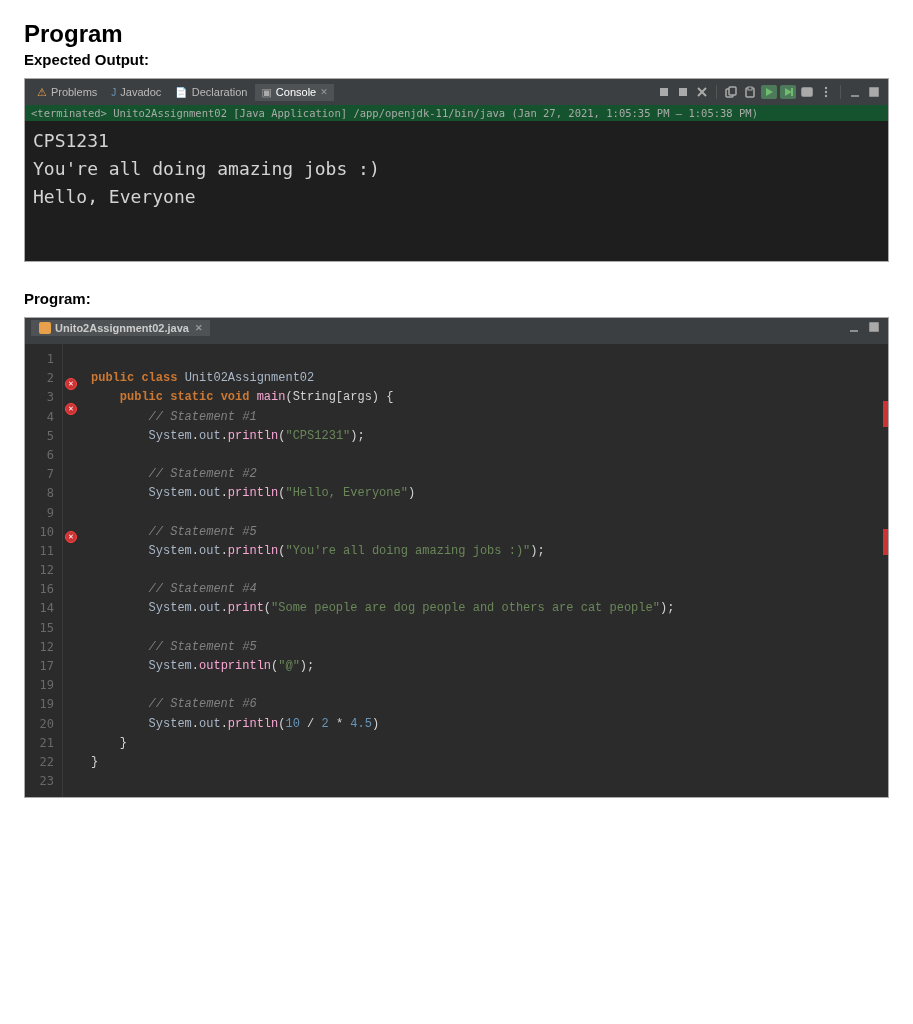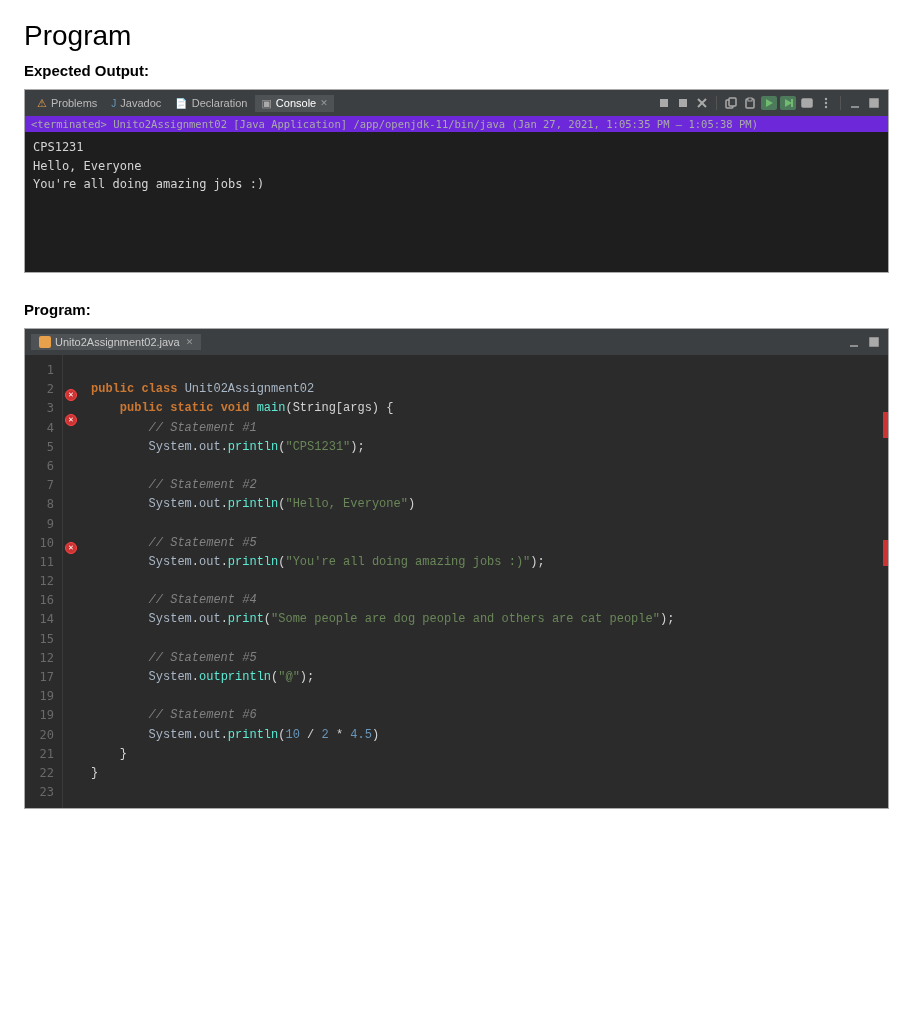--- a/index.html
+++ b/index.html
@@ -4,23 +4,23 @@
   <style>
     * { margin: 0; padding: 0; box-sizing: border-box; }
     body {
       font-family: Arial, sans-serif;
       background: #ffffff;
       padding: 20px 24px;
       color: #000;
     }
 
     h1.page-title {
-      font-size: 28px;
-      font-weight: normal;
-      margin-bottom: 10px;
+      font-size: 24px;
+      font-weight: bold;
+      margin-bottom: 3px;
     }
 
     h2.section-title {
       font-size: 15px;
       font-weight: bold;
       margin-bottom: 10px;
     }
 
     
     .console-panel {
@@ -69,49 +69,50 @@
       cursor: pointer;
     }
 
     .toolbar-icon-btn svg {
       width: 12px;
       height: 12px;
       fill: #aaa;
     }
 
     .console-status-bar {
-      background: #6d28d9;
+      background: #14532d;
       color: #aaa;
       font-size: 10.5px;
       padding: 2px 6px;
       font-family: monospace;
     }
 
     .console-output {
       background: #1e1e1e;
       color: #d4d4d4;
       font-family: monospace;
-      font-size: 12px;
+      font-size: 18px;
       padding: 6px 8px;
       min-height: 140px;
       line-height: 1.55;
     }
 
     
     .code-panel {
       border: 1px solid #aaa;
     }
 
     .code-toolbar {
       background: #3c3f41;
       display: flex;
-      align-items: center;
+      align-items: flex-start;
       padding: 2px 6px;
       min-height: 26px;
       justify-content: space-between;
+      font-weight: bold;
     }
 
     .code-tab {
       display: flex;
       align-items: center;
       padding: 2px 8px;
       font-size: 11px;
       color: #ccc;
       background: #4e5254;
       gap: 4px;
@@ -182,21 +183,21 @@
       padding: 6px 10px;
       color: #d4d4d4;
       line-height: 1.6;
       flex: 1;
       white-space: pre;
     }
 
     
     .kw { color: #cc7832; font-weight: bold; }
     .class-name { color: #a9b7c6; }
-    .method { color: #5eead4; }
+    .method { color: #f9a8d4; }
     .string { color: #6a8759; }
     .comment { color: #808080; font-style: italic; }
     .number { color: #6897bb; }
     .punct { color: #d4d4d4; }
 
     .right-gutter {
       background: #2b2b2b;
       min-width: 12px;
       position: relative;
     }
@@ -309,22 +310,22 @@
             <rect x="2" y="2" width="8" height="8"></rect>
           </svg>
       </div>
     </div>
   </div>
 
   <div class="console-status-bar">&lt;terminated&gt; Unito2Assignment02 [Java Application] /app/openjdk-11/bin/java  (Jan 27, 2021, 1:05:35 PM – 1:05:38 PM)</div>
 
   <div class="console-output">
     <div>CPS1231</div>
+    <div>You're all doing amazing jobs :)</div>
     <div>Hello, Everyone</div>
-    <div>You're all doing amazing jobs :)</div>
   </div>
 </div>
 
 <h2 class="section-title section-gap">Program:</h2>
 
 <div class="code-panel">
 
   <div class="code-toolbar">
     <div class="code-tab">
       <span class="code-tab-icon"></span>

